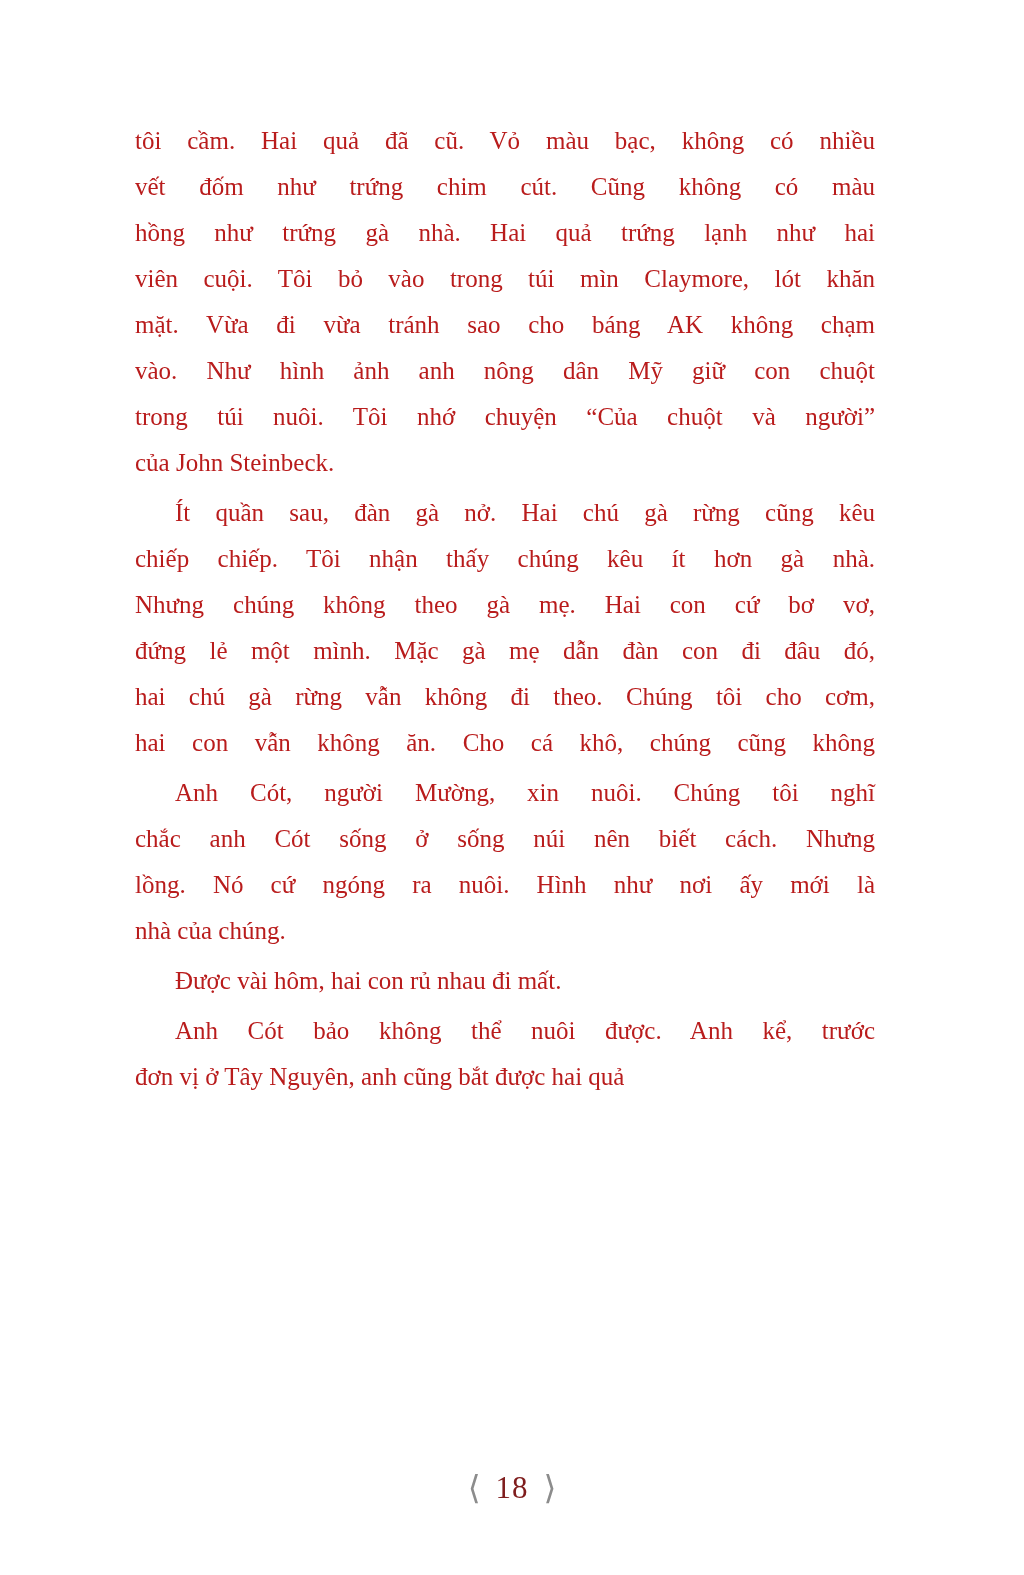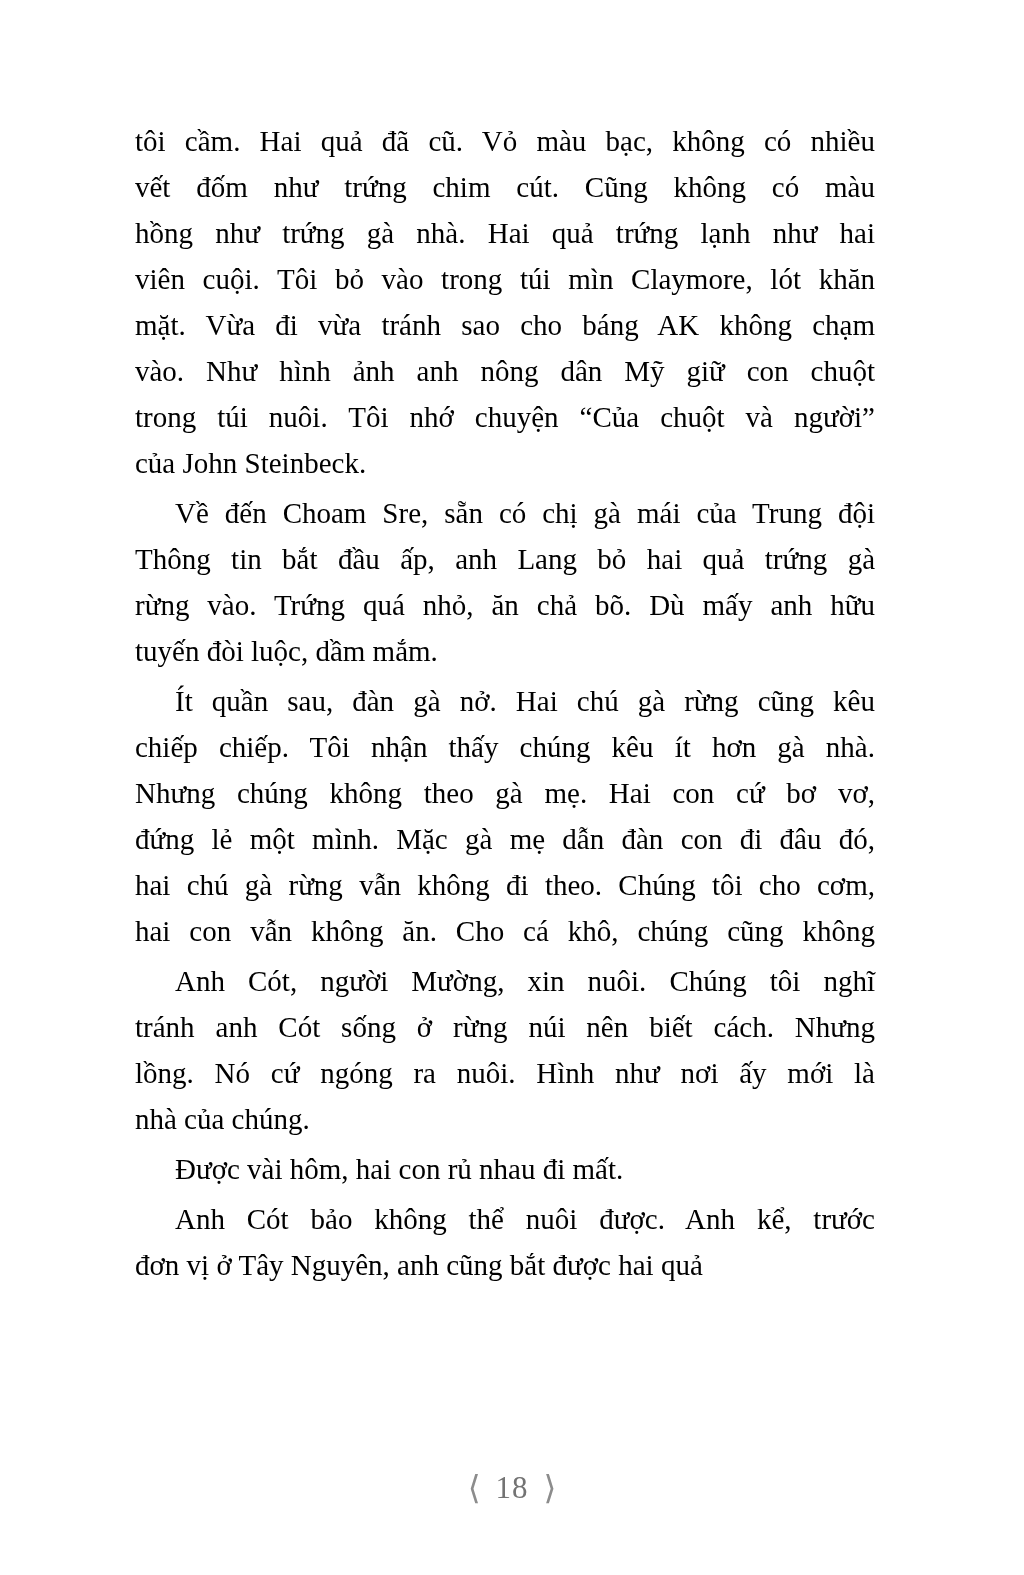--- a/index.html
+++ b/index.html
@@ -13,23 +13,23 @@
     height: 1575px;
     font-family: "Liberation Serif", "DejaVu Serif", serif;
     color: #232323;
     overflow: hidden;
   }
   .text-block {
     position: absolute;
     left: 135px;
     top: 118px;
     width: 740px;
-    font-size: 29px;
+    font-size: 25px;
     line-height: 46px;
-    color: #000000;
+    color: #b91c1c;
   }
   .para {
     margin: 0 0 4px 0;
   }
   .line {
     height: 46px;
     text-align: justify;
     text-align-last: justify;
     white-space: normal;
   }
@@ -50,55 +50,49 @@
     gap: 15px;
     font-size: 31px;
     line-height: 40px;
   }
   .nav-bracket {
     color: #8c8c8c;
     font-family: "DejaVu Sans", "DejaVu Serif", serif;
     font-size: 33px;
   }
   .page-num {
-    color: #737373;
+    color: #7f1d1d;
     letter-spacing: 1px;
   }
 </style>
 </head>
 <body>
 
 <div class="text-block" id="text-block">
     <div class="para">
       <div class="line">tôi cầm. Hai quả đã cũ. Vỏ màu bạc, không có nhiều</div>
       <div class="line">vết đốm như trứng chim cút. Cũng không có màu</div>
       <div class="line">hồng như trứng gà nhà. Hai quả trứng lạnh như hai</div>
       <div class="line">viên cuội. Tôi bỏ vào trong túi mìn Claymore, lót khăn</div>
       <div class="line">mặt. Vừa đi vừa tránh sao cho báng AK không chạm</div>
       <div class="line">vào. Như hình ảnh anh nông dân Mỹ giữ con chuột</div>
       <div class="line">trong túi nuôi. Tôi nhớ chuyện “Của chuột và người”</div>
       <div class="line last">của John Steinbeck.</div>
     </div>
     <div class="para">
-      <div class="line indent-first">Về đến Choam Sre, sẵn có chị gà mái của Trung đội</div>
-      <div class="line">Thông tin bắt đầu ấp, anh Lang bỏ hai quả trứng gà</div>
-      <div class="line">rừng vào. Trứng quá nhỏ, ăn chả bõ. Dù mấy anh hữu</div>
-      <div class="line last">tuyến đòi luộc, dầm mắm.</div>
-    </div>
-    <div class="para">
       <div class="line indent-first">Ít quần sau, đàn gà nở. Hai chú gà rừng cũng kêu</div>
       <div class="line">chiếp chiếp. Tôi nhận thấy chúng kêu ít hơn gà nhà.</div>
       <div class="line">Nhưng chúng không theo gà mẹ. Hai con cứ bơ vơ,</div>
       <div class="line">đứng lẻ một mình. Mặc gà mẹ dẫn đàn con đi đâu đó,</div>
       <div class="line">hai chú gà rừng vẫn không đi theo. Chúng tôi cho cơm,</div>
       <div class="line">hai con vẫn không ăn. Cho cá khô, chúng cũng không</div>
     </div>
     <div class="para">
       <div class="line indent-first">Anh Cót, người Mường, xin nuôi. Chúng tôi nghĩ</div>
-      <div class="line">tránh anh Cót sống ở rừng núi nên biết cách. Nhưng</div>
+      <div class="line">chắc anh Cót sống ở sống núi nên biết cách. Nhưng</div>
       <div class="line">lồng. Nó cứ ngóng ra nuôi. Hình như nơi ấy mới là</div>
       <div class="line last">nhà của chúng.</div>
     </div>
     <div class="para">
       <div class="line last indent-first">Được vài hôm, hai con rủ nhau đi mất.</div>
     </div>
     <div class="para">
       <div class="line indent-first">Anh Cót bảo không thể nuôi được. Anh kể, trước</div>
       <div class="line last">đơn vị ở Tây Nguyên, anh cũng bắt được hai quả</div>
     </div>

